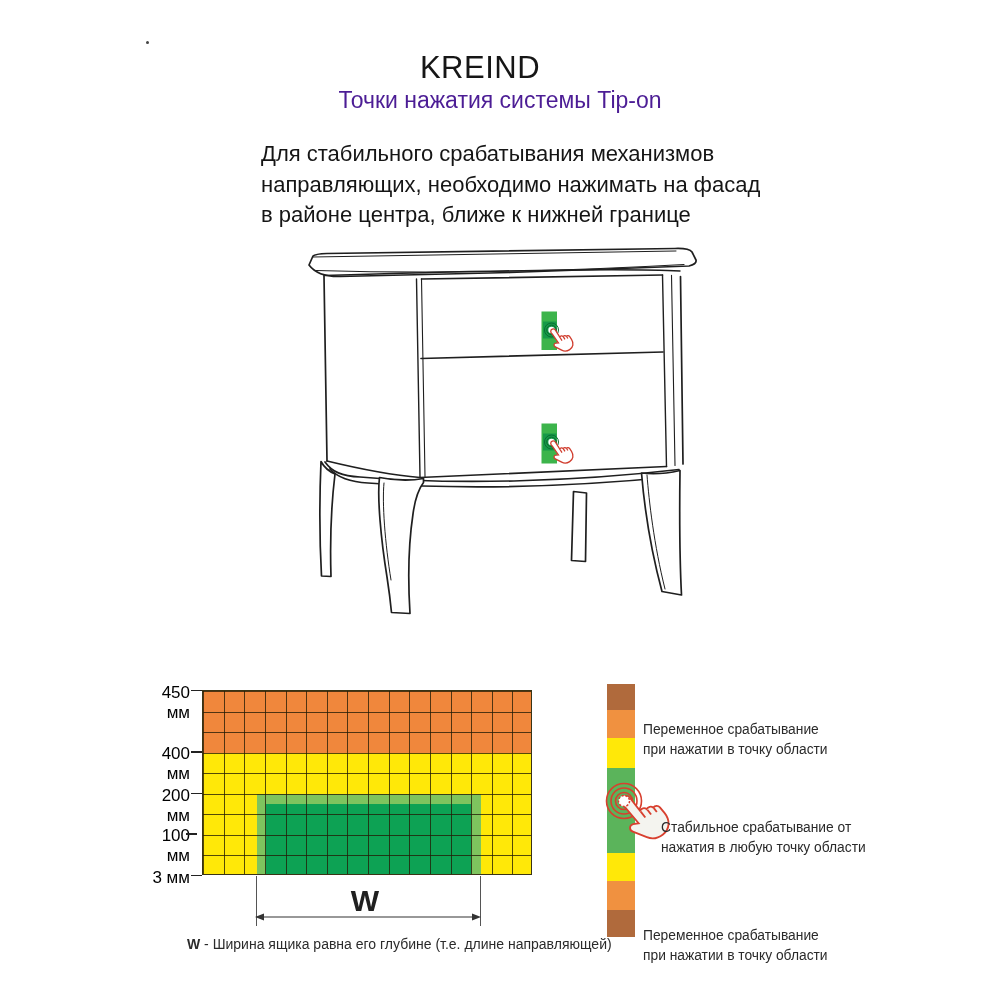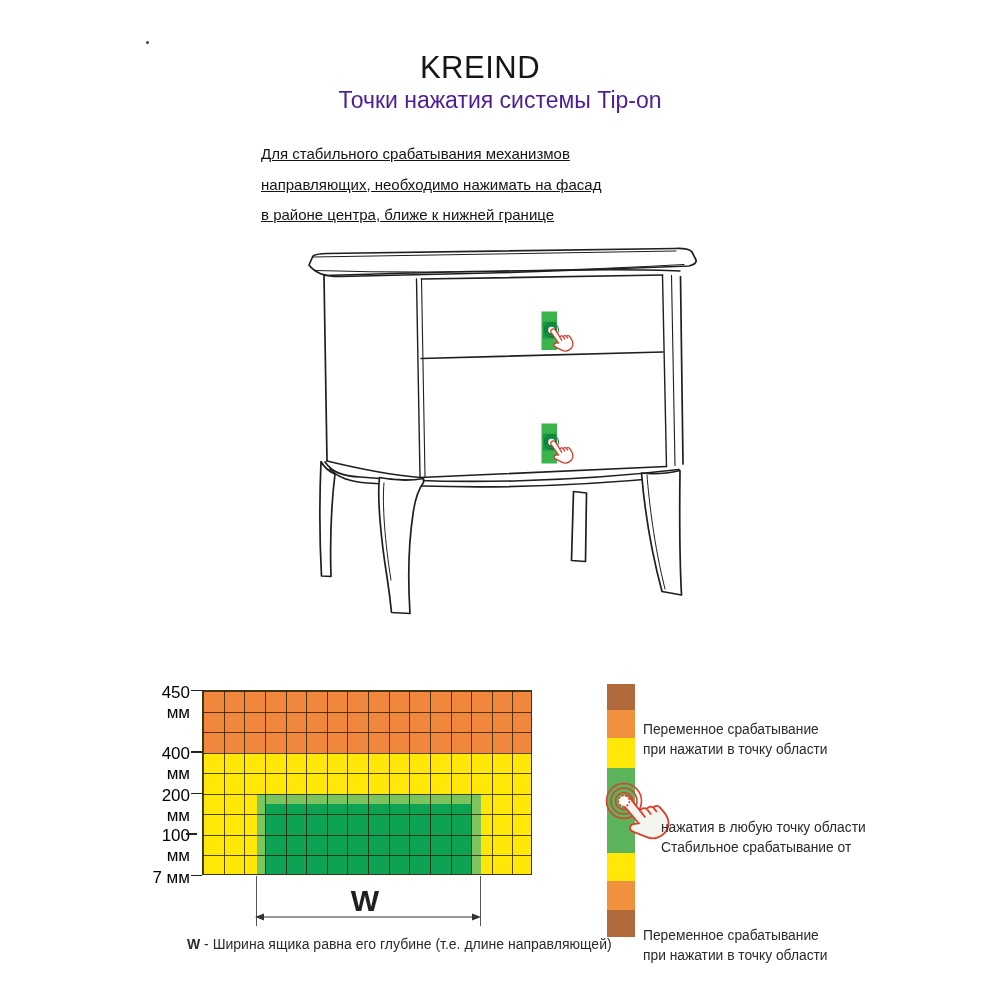--- a/index.html
+++ b/index.html
@@ -1,21 +1,21 @@
 <!DOCTYPE html>
 <html><head>
 <meta charset="utf-8">
 <style>
   html,body{margin:0;padding:0;background:#ffffff;}
   body{width:1000px;height:1000px;position:relative;font-family:"Liberation Sans",sans-serif;color:#1c1c1c;overflow:hidden;}
   .abs{position:absolute;}
   
   .brand{top:50px;left:0;width:960px;text-align:center;font-size:31px;letter-spacing:.5px;color:#161616;}
   .subtitle{top:87px;left:0;width:1000px;text-align:center;font-size:23px;color:#4c1d95;}
-  .intro{top:139px;left:261px;font-size:15px;line-height:30.5px;color:#151515;text-decoration:underline;}
+  .intro{top:139px;left:261px;font-size:22px;line-height:30.5px;color:#151515;}
   .stray{top:41px;left:146px;width:3px;height:3px;background:#444;border-radius:50%;}
   
   .grid{left:202px;top:690px;width:330px;height:185px;border:1px solid #3a3415;box-sizing:border-box;background:#FFE808;}
   .zone{position:absolute;}
   .zone-orange{left:0;top:0;width:100%;height:61.7px;background:#F0873C;}
   .zone-lgreen{left:53.5px;top:103px;width:224.5px;height:80px;background:#7EC45E;}
   .zone-dgreen{left:63px;top:113px;width:205px;height:70px;background:#0DA254;}
   .gridlines{left:0;top:0;width:100%;height:100%;position:absolute;
     background-image:
       repeating-linear-gradient(to right, rgba(35,28,6,.78) 0, rgba(35,28,6,.78) 1px, transparent 1px, transparent 20.625px),
@@ -124,21 +124,21 @@
 </div>
 
 <div class="abs ytick" style="left:136px;top:682.5px">450 мм</div>
 <div class="abs ydash" style="left:191px;top:689.5px"></div>
 <div class="abs ytick" style="left:136px;top:744px">400 мм</div>
 <div class="abs ydash" style="left:191px;top:751px"></div>
 <div class="abs ytick" style="left:136px;top:785.5px">200 мм</div>
 <div class="abs ydash" style="left:191px;top:792.5px"></div>
 <div class="abs ytick" style="left:136px;top:826px">100 мм</div>
 <div class="abs ydash" style="left:186px;top:833px" style2=""></div>
-<div class="abs ytick" style="left:136px;top:867.5px">7 мм</div>
+<div class="abs ytick" style="left:136px;top:867.5px">3 мм</div>
 <div class="abs ydash" style="left:191px;top:874.5px"></div>
 
 <div class="abs vguide" style="left:255.5px"></div>
 <div class="abs vguide" style="left:479.5px"></div>
 <div class="abs wlabel">W</div>
 <svg class="abs" style="left:254px;top:910px" width="228" height="14">
   <line x1="4" y1="7" x2="224" y2="7" stroke="#333" stroke-width="1.2"></line>
   <polygon points="1,7 10,3.5 10,10.5" fill="#333"></polygon>
   <polygon points="227,7 218,3.5 218,10.5" fill="#333"></polygon>
 </svg>
@@ -162,19 +162,19 @@
   <circle cx="39" cy="33" r="8.5" fill="none" stroke="#D8402F" stroke-width="1.6"></circle>
   <use href="#pressHand" transform="translate(39,33) rotate(-38) scale(1.95)" fill="#F4F4EF" stroke="#D8402F" stroke-width="0.95"></use>
   <circle cx="39" cy="33" r="5.5" fill="#ffffff" stroke="#D8402F" stroke-width="1.5" stroke-dasharray="2.2 1.6"></circle>
 </svg>
 
 <div class="abs litem" style="left:643px;top:692px">
   <div>Переменное срабатывание</div>
   <div>при нажатии в точку области</div>
 </div>
 <div class="abs litem" style="left:661px;top:790px">
+  <div>Стабильное срабатывание от</div>
   <div>нажатия в любую точку области</div>
-  <div>Стабильное срабатывание от</div>
 </div>
 <div class="abs litem" style="left:643px;top:898px">
   <div>Переменное срабатывание</div>
   <div>при нажатии в точку области</div>
 </div>
 
 </body></html>

